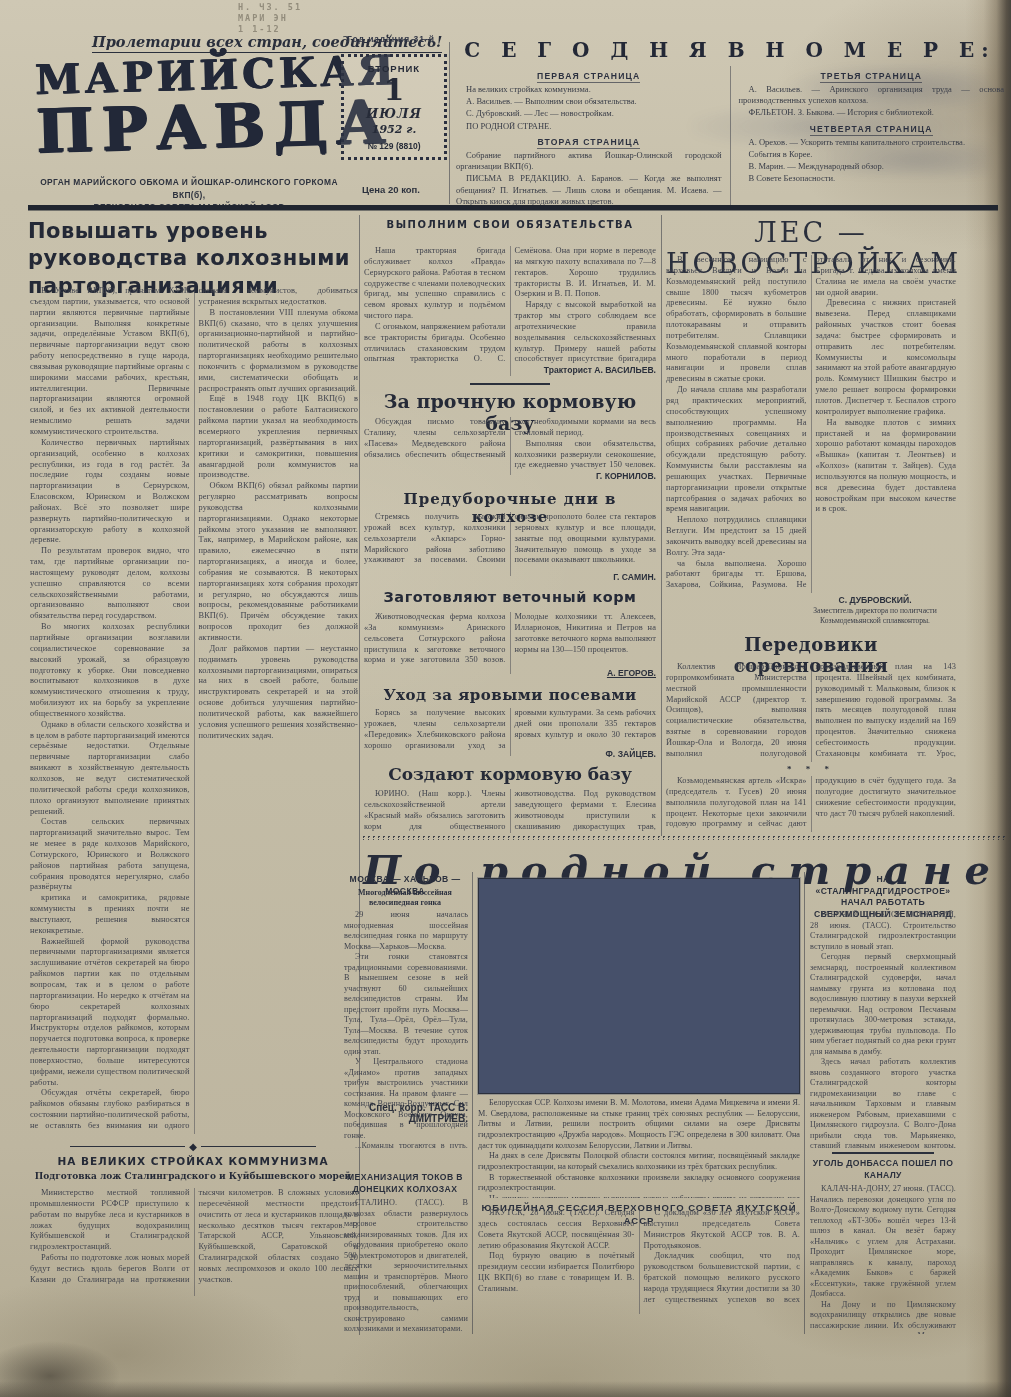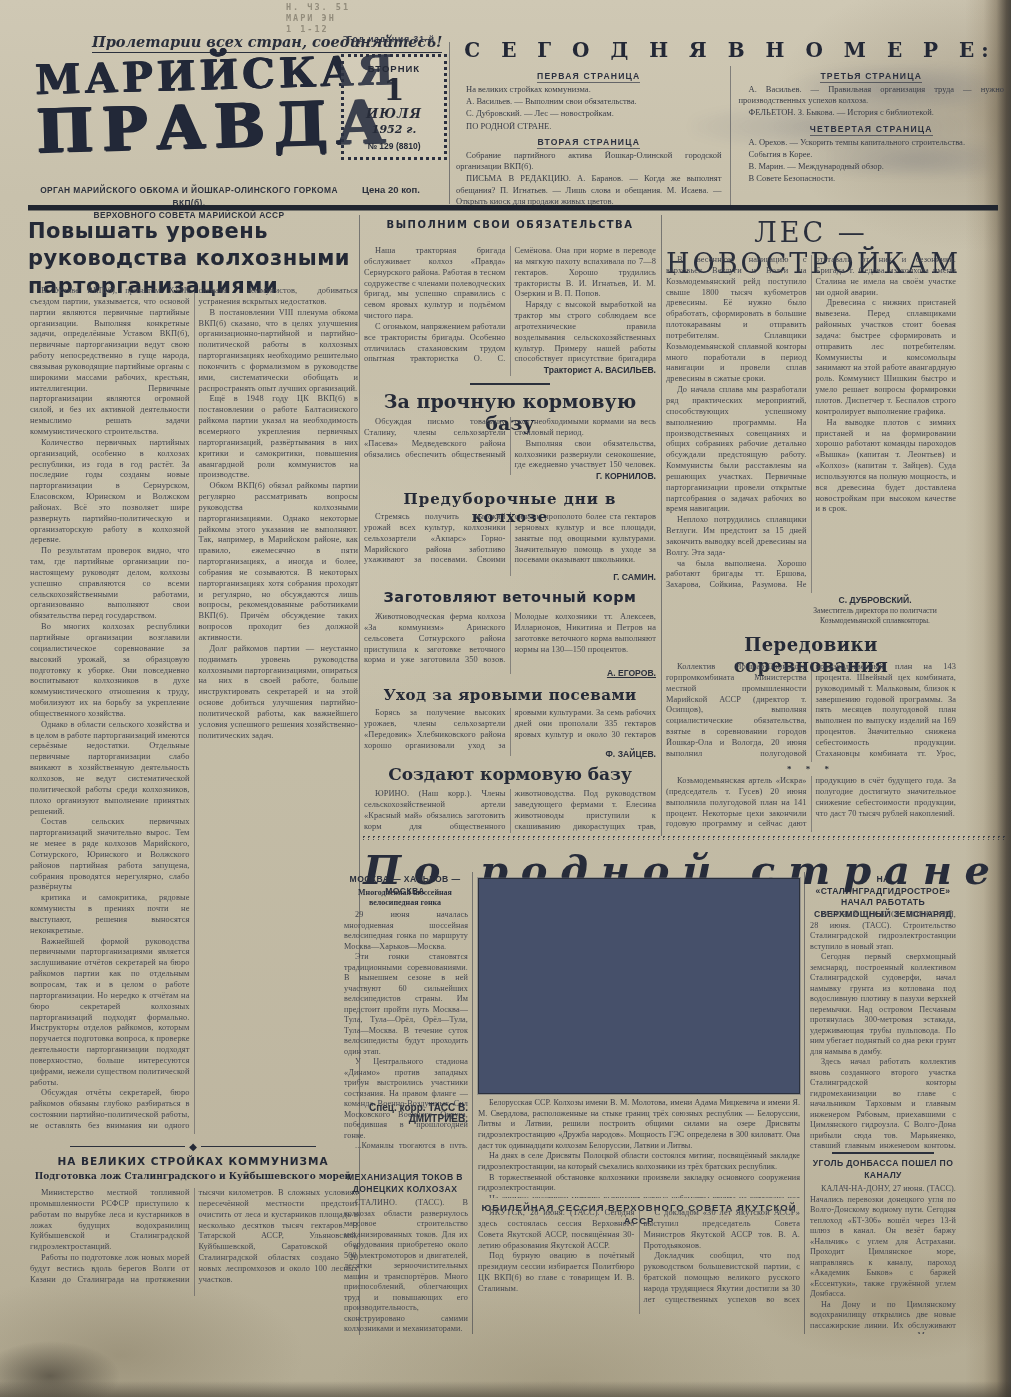--- a/index.html
+++ b/index.html
@@ -19,28 +19,28 @@
   .corner-bl{position:absolute;left:-20px;bottom:-14px;width:140px;height:70px;
     background:radial-gradient(closest-side, rgba(55,50,42,.6), rgba(0,0,0,0));}
   .bleed{position:absolute;left:690px;top:66px;width:300px;height:110px;opacity:.6;filter:blur(4px);
     background:
       radial-gradient(120px 26px at 70% 20%, rgba(44,54,88,.35), rgba(0,0,0,0)),
       radial-gradient(150px 26px at 45% 55%, rgba(44,54,88,.28), rgba(0,0,0,0)),
       radial-gradient(120px 24px at 75% 85%, rgba(44,54,88,.3), rgba(0,0,0,0));}
   .abs{position:absolute;}
   .ctr{text-align:center;}
   
-  .stamp{color:#7e7869;opacity:.75;font:bold 8.5px "DejaVu Sans Mono",monospace;letter-spacing:2px;line-height:1.3;margin-left:48px;}
+  .stamp{color:#7e7869;opacity:.75;font:bold 8.5px "DejaVu Sans Mono",monospace;letter-spacing:2px;line-height:1.3;}
   .slogan{font:bold italic 14.5px "DejaVu Serif",serif;color:#2a2f3c;border-bottom:1.5px solid #2a2f3c;padding-bottom:2px;white-space:nowrap;}
   .mast{transform:rotate(-1.6deg);color:#222838;}
   .mast .t1{font-family:"DejaVu Serif",serif;font-weight:bold;font-size:41px;letter-spacing:4px;line-height:1;
     text-shadow:.6px 0 currentColor,-.6px 0 currentColor;}
   .mast .t2{font-family:"DejaVu Serif",serif;font-weight:bold;font-size:60px;letter-spacing:9px;line-height:.95;margin-top:2px;
     text-shadow:1.3px 0 currentColor,-1.3px 0 currentColor,0 1px currentColor;}
-  .org{font:bold 8.4px "Liberation Sans",sans-serif;color:#2d323e;letter-spacing:.4px;line-height:1.5;margin-top:8px;}
+  .org{font:bold 8.4px "Liberation Sans",sans-serif;color:#2d323e;letter-spacing:.4px;line-height:1.5;}
   .yearline{font:bold 8.5px "Liberation Sans",sans-serif;color:#343948;letter-spacing:1px;}
   .datebox{border:3px dotted #2b3040;padding:6px 4px;text-align:center;color:#262b38;background:rgba(255,250,238,.12);}
   .datebox .wd{font:bold 9.5px "Liberation Sans",sans-serif;letter-spacing:1px;}
   .datebox .dd{font:bold 30px "DejaVu Serif",serif;line-height:1.05;}
   .datebox .mm{font:bold italic 13px "DejaVu Serif",serif;letter-spacing:1px;}
   .datebox .yy{font:bold italic 11px "DejaVu Serif",serif;margin-top:2px;}
   .datebox .no{font:bold 8.5px "Liberation Sans",sans-serif;margin-top:5px;text-align:center;}
   .price{font:bold 9.5px "Liberation Sans",sans-serif;color:#2d323e;}
   .today-title{font-family:"DejaVu Serif",serif;font-weight:bold;font-size:20px;letter-spacing:7px;color:#232836;}
   .tsec{font:bold 8.6px "Liberation Sans",sans-serif;letter-spacing:1.2px;color:#2c3140;text-align:center;margin:5px 0 3px;}
@@ -129,21 +129,21 @@
           </div>
         <div class="tsec"><span>ВТОРАЯ СТРАНИЦА</span></div>
         <div class="titems">
             <p>Собрание партийного актива Йошкар-Олинской городской организации ВКП(б).</p>
             <p>ПИСЬМА В РЕДАКЦИЮ. А. Баранов. — Когда же выполнят обещания? П. Игнатьев. — Лишь слова и обещания. М. Исаева. — Открыть киоск для продажи живых цветов.</p>
           </div>
       </div>
       <div style="width:50%;padding-left:8px;border-left:1px solid rgba(52,56,68,.5);">
         <div class="tsec"><span>ТРЕТЬЯ СТРАНИЦА</span></div>
         <div class="titems">
-            <p>А. Васильев. — Правильная организация труда — нужно производственных успехов колхоза.</p>
+            <p>А. Васильев. — Аринского организация труда — основа производственных успехов колхоза.</p>
             <p>ФЕЛЬЕТОН. З. Быкова. — История с библиотекой.</p>
           </div>
         <div class="tsec"><span>ЧЕТВЕРТАЯ СТРАНИЦА</span></div>
         <div class="titems">
             <p>А. Орехов. — Ускорить темпы капитального строительства.</p>
             <p>События в Корее.</p>
             <p>В. Марин. — Международный обзор.</p>
             <p>В Совете Безопасности.</p>
           </div>
       </div>

